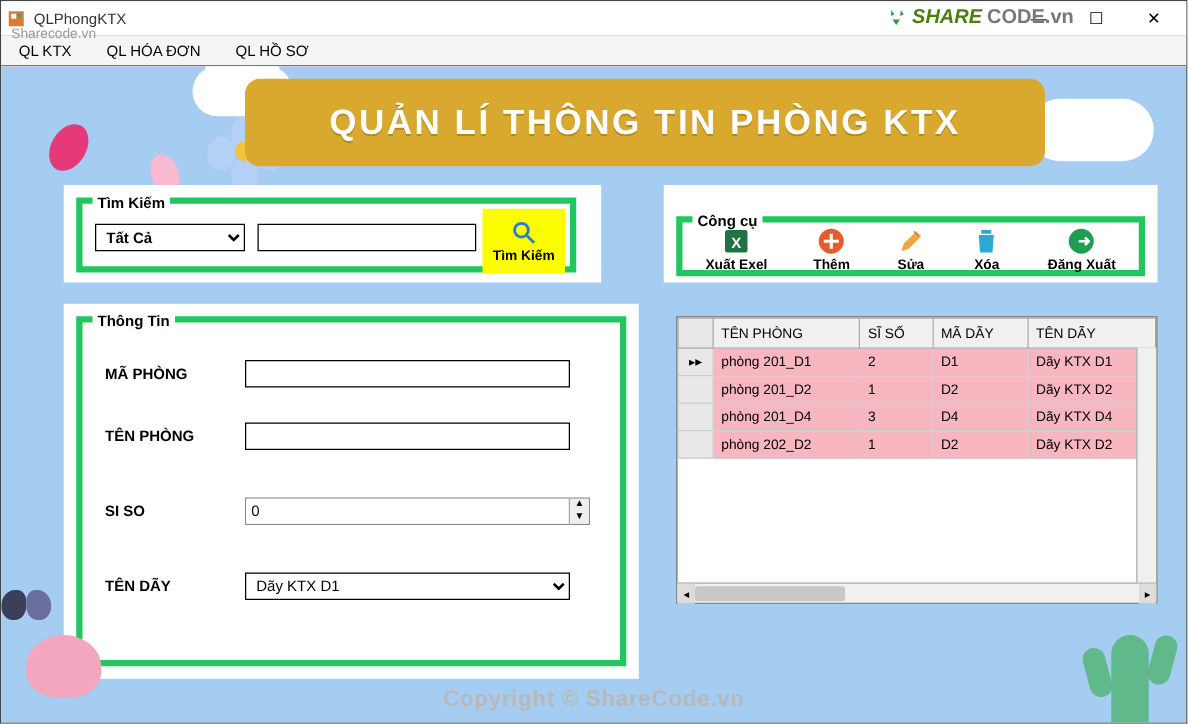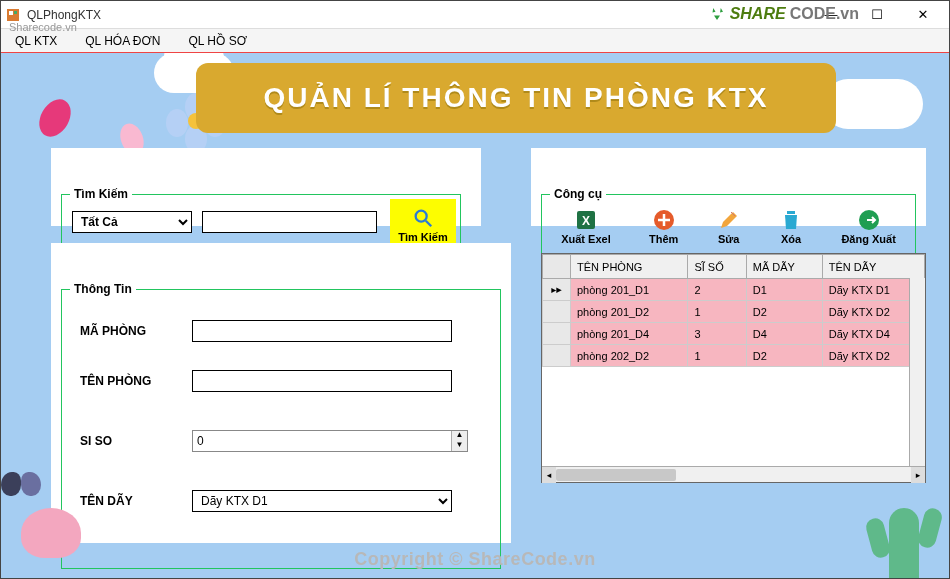--- a/index.html
+++ b/index.html
@@ -48,32 +48,32 @@
   .banner-text{ font-family: Arial, sans-serif; font-weight:900; font-size:28px; letter-spacing:2px; color:#fff; text-shadow:0 2px 0 #b08a1a; white-space:nowrap; }
   .cloud1{ position:absolute; width:80px; height:40px; background:#fff; border-radius:40px; left:153px; top:0; }
   .cloud2{ position:absolute; width:100px; height:50px; background:#fff; border-radius:50px; right:26px; top:26px; }
   .cloud1::before,.cloud1::after,.cloud2::before,.cloud2::after{content:"";position:absolute;background:#fff;border-radius:50%;}
   .cloud1::before{width:36px;height:36px;left:10px;top:-14px;}
   .cloud1::after{width:30px;height:30px;left:40px;top:-10px;}
 
   .white-panel{ position:absolute; background:#fff; }
 
   
-  .group{ border:1px solid #22c55e; position:absolute; background:transparent;margin-top:36px; }
+  .group{ border:5px solid #22c55e; position:absolute; background:transparent; }
   .group .legend{ position:absolute; top:-8px; left:8px; background:#fff; padding:0 4px; font-weight:bold; font-size:12px; }
   .search-group{ left:60px; top:105px; width:400px; height:60px; }
   .search-white{ left:50px; top:95px; width:430px; height:78px; }
   
   .combo{ height:22px; border:1px solid #000; background:#fff; font-size:12px; padding:2px 4px; font-weight:bold; }
   .textinput{ height:22px; border:1px solid #000; background:#fff; padding:2px 4px; font-size:12px; }
   .btn-search{ position:absolute; width:66px; height:52px; background:#fdfd00; border:none; display:flex; flex-direction:column; align-items:center; justify-content:center; gap:2px; font-size:11px; font-weight:bold; cursor:pointer; }
   
   
   .tool-white{ left:530px; top:95px; width:395px; height:78px; }
-  .tool-group{ left:540px; top:105px; width:375px; height:60px; }
+  .tool-group{ left:540px; top:120px; width:375px; height:48px; }
   .tool-row{ display:flex; justify-content:space-around; align-items:center; height:100%; padding-top:4px; }
   .tool-item{ display:flex; flex-direction:column; align-items:center; gap:1px; font-size:11px; font-weight:bold; cursor:pointer; }
   .tool-item svg{ width:24px; height:24px; }
 
   
   .info-white{ left:50px; top:190px; width:460px; height:300px; }
   .info-group{ left:60px; top:200px; width:440px; height:280px; }
   .form-row{ position:absolute; left:18px; display:flex; align-items:center; gap:12px; }
   .form-row .lbl{ width:100px; font-size:12px; font-weight:bold; }
   .form-row .textinput{ width:260px; }

